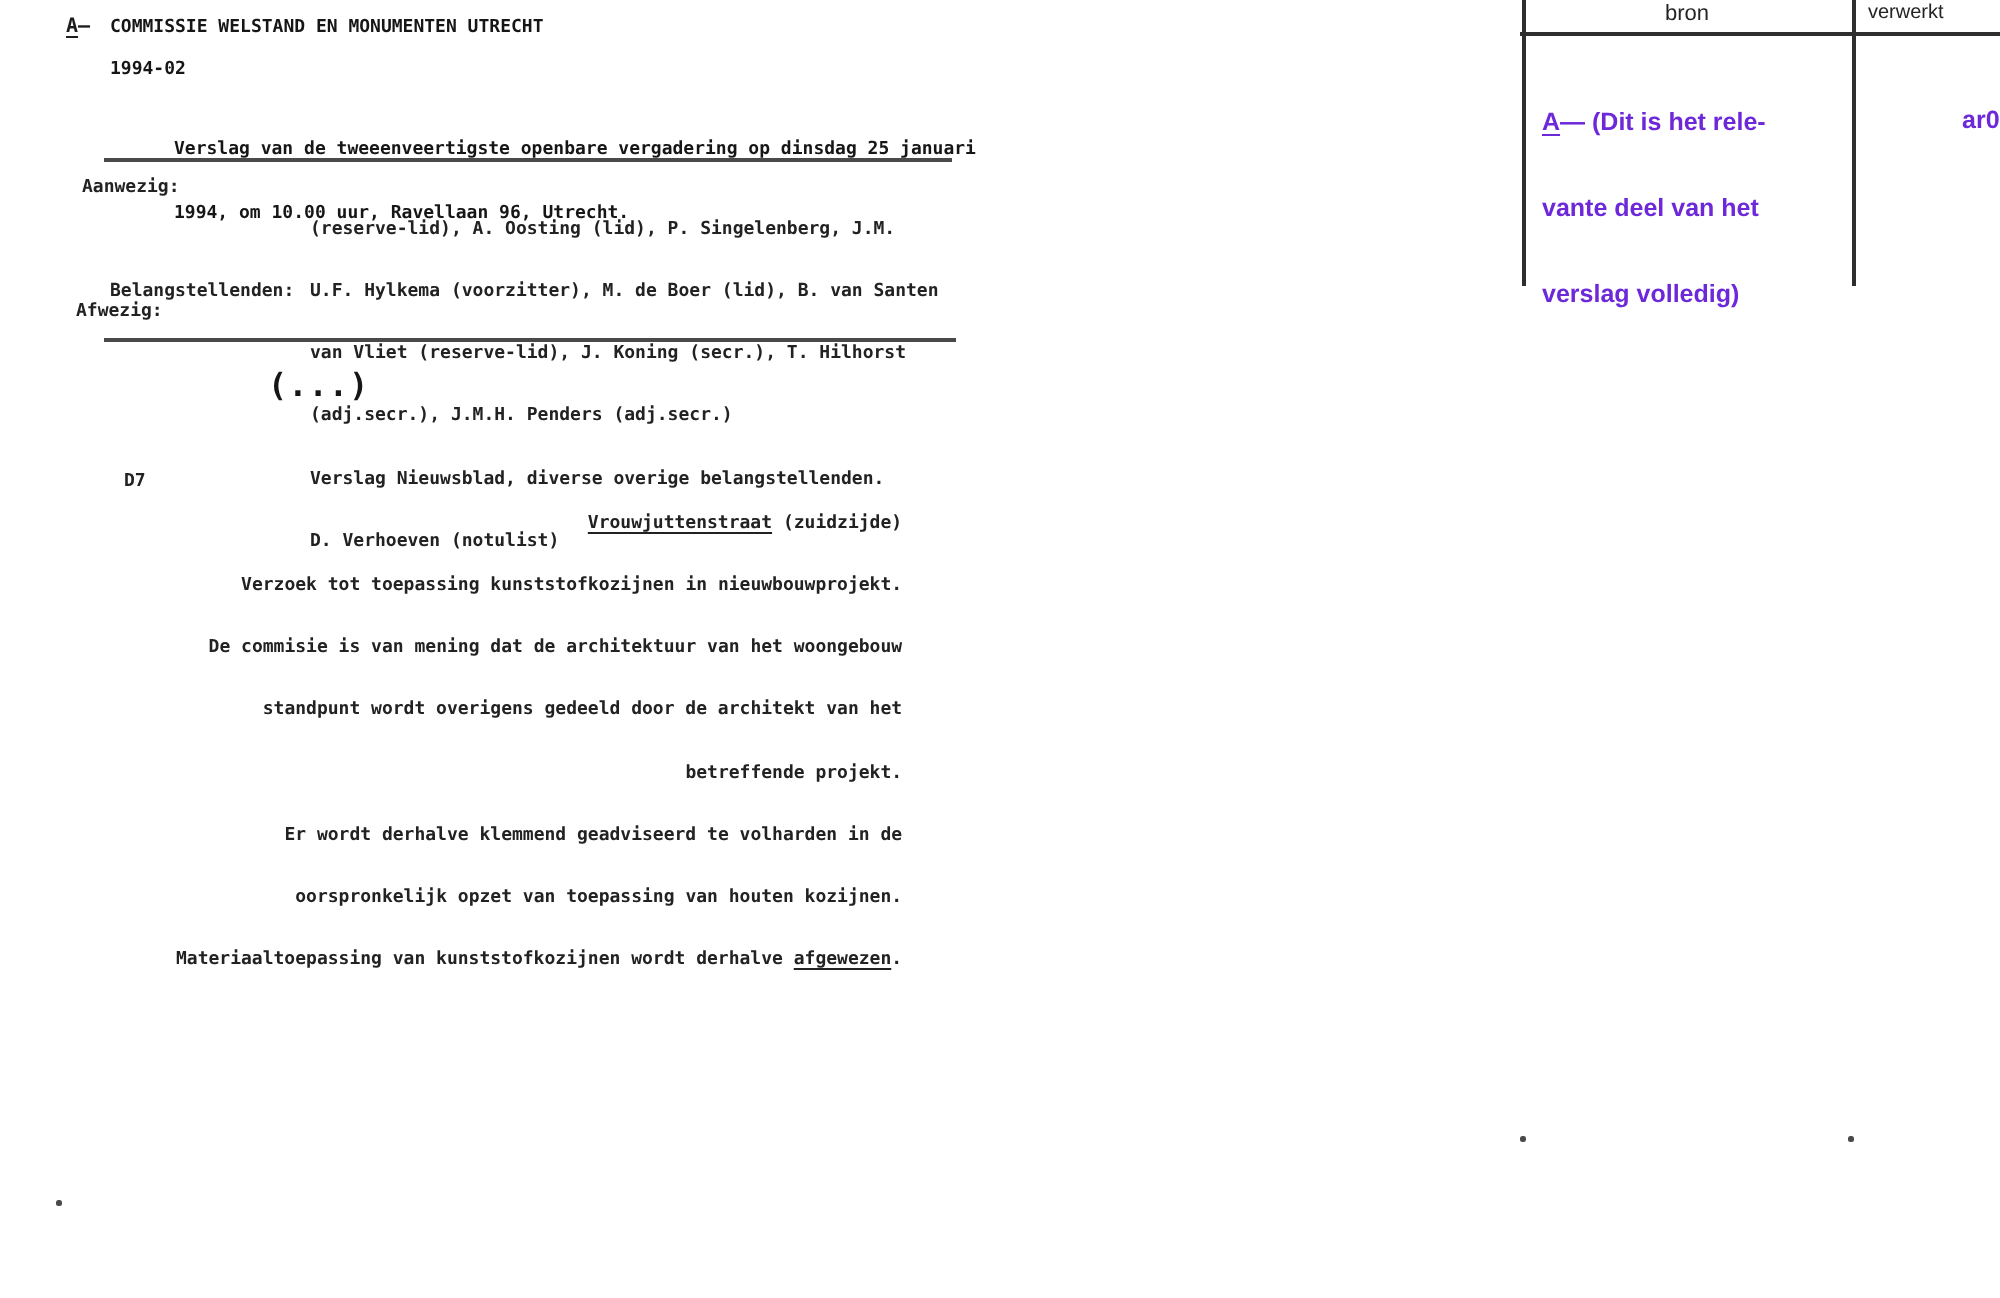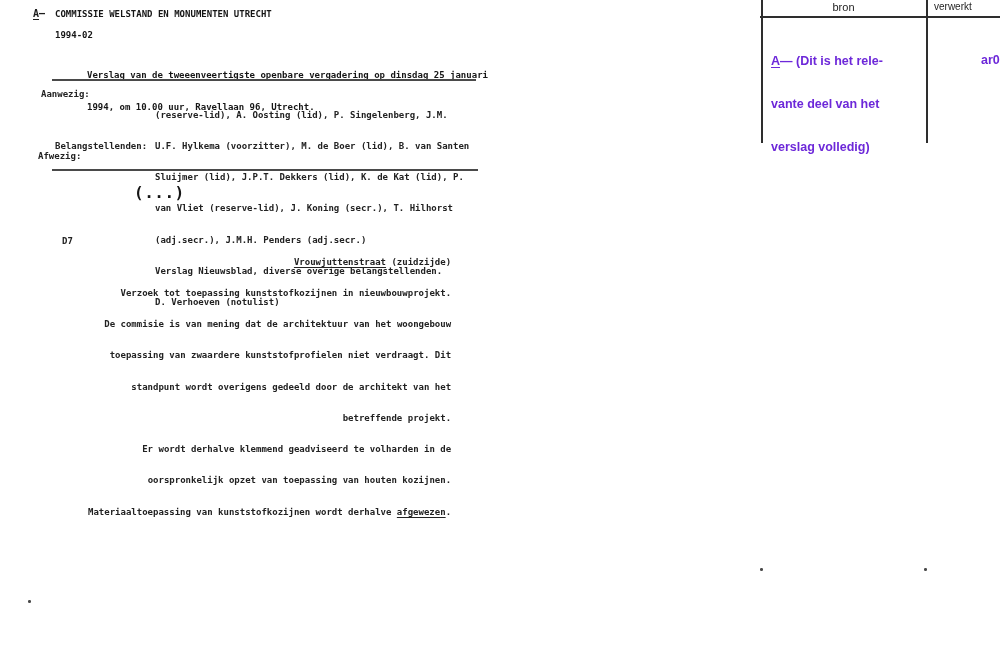--- a/index.html
+++ b/index.html
@@ -40,40 +40,38 @@
   <div class="rule" style="left:52px;top:79px;width:424px;"></div>
 
   <div>
     <span class="abs mono doc-body" style="left:41px;top:89px;">Aanwezig:</span>
     <span class="abs mono doc-body" style="left:55px;top:141px;">Belangstellenden:</span>
     <span class="abs mono doc-body" style="left:38px;top:151.4px;">Afwezig:</span>
 
     <div class="abs mono doc-body" style="left:155px;top:89px;">
       <div>(reserve-lid), A. Oosting (lid), P. Singelenberg, J.M.</div>
       <div>U.F. Hylkema (voorzitter), M. de Boer (lid), B. van Santen</div>
-      <div>Sluijmer (lid), J.P.T. Dekkers (lid), K. de Kat (lid), P.</div>
       <div>van Vliet (reserve-lid), J. Koning (secr.), T. Hilhorst</div>
       <div>(adj.secr.), J.M.H. Penders (adj.secr.)</div>
       <div>Verslag Nieuwsblad, diverse overige belangstellenden.</div>
       <div>D. Verhoeven (notulist)</div>
     </div>
   </div>
 
   <div class="rule" style="left:52px;top:169px;width:426px;"></div>
 
   <span class="abs mono bold" style="left:134px;top:183px;font-size:16px;color:#161616;letter-spacing:0.5px;">(...)</span>
 
   <div>
     <span class="abs mono doc-body" style="left:62px;top:236px;">D7</span>
 
     <div class="abs mono doc-body" style="left:88px;top:236px;text-align:right;">
       <div><span class="ul">Vrouwjuttenstraat</span><span> (zuidzijde)</span></div>
       <div>Verzoek tot toepassing kunststofkozijnen in nieuwbouwprojekt.</div>
       <div>De commisie is van mening dat de architektuur van het woongebouw</div>
-      <div>toepassing van zwaardere kunststofprofielen niet verdraagt. Dit</div>
       <div>standpunt wordt overigens gedeeld door de architekt van het</div>
       <div>betreffende projekt.</div>
       <div>Er wordt derhalve klemmend geadviseerd te volharden in de</div>
       <div>oorspronkelijk opzet van toepassing van houten kozijnen.</div>
       <div><span>Materiaaltoepassing van kunststofkozijnen wordt derhalve </span><span class="ul">afgewezen</span><span>.</span></div>
     </div>
   </div>
 </div>
 
 <div>

